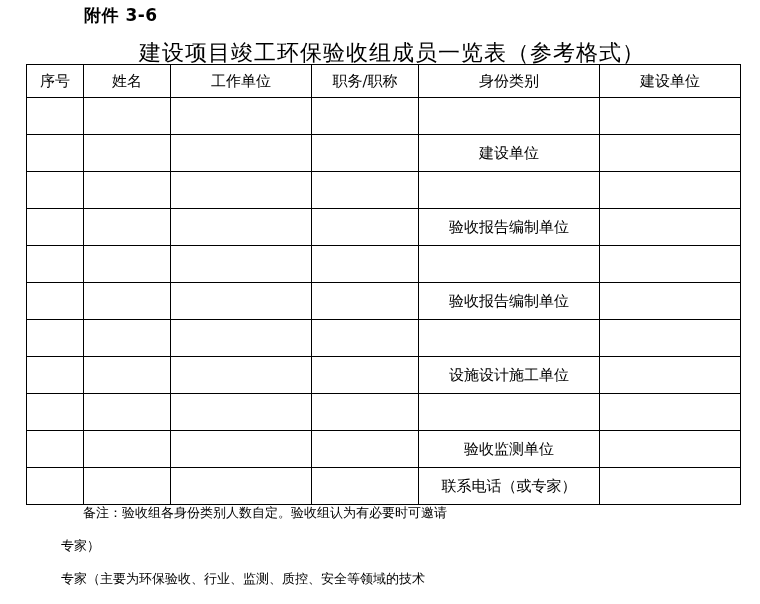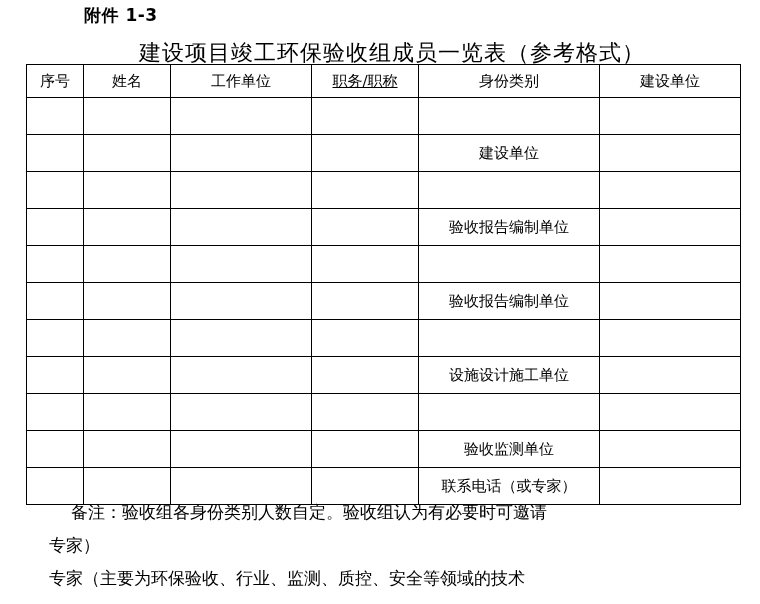--- a/index.html
+++ b/index.html
@@ -62,48 +62,48 @@
   }
   table.member-table thead th {
     height: 32px;
   }
   table.member-table tbody td {
     height: 36px;
   }
   .col-seq { width: 56px; }
   .col-name { width: 86px; }
   .col-unit { width: 140px; }
-  .col-title { width: 106px; text-decoration: underline; }
+  .col-title { width: 106px; }
   .col-category { width: 180px; }
   .col-phone { width: 140px; }
 
   .note {
     position: absolute;
-    left: 71px;
+    left: 83px;
     top: 496px;
     width: 650px;
     font-family: "DejaVu Serif", "Liberation Serif", serif;
-    font-size: 17px;
+    font-size: 13px;
     line-height: 33px;
     text-align: left;
   }
   .note .line {
     display: block;
     white-space: nowrap;
   }
   .note .line.hang {
     margin-left: -22px;
   }
 </style>
 </head>
 <body>
 
 <div class="page">
 
-  <div class="attachment-label">附件 1-3</div>
+  <div class="attachment-label">附件 3-6</div>
 
   <div class="doc-title">建设项目竣工环保验收组成员一览表（参考格式）</div>
 
   <table class="member-table">
     <thead>
       <tr>
         <th class="col-seq">序号</th>
         <th class="col-name">姓名</th>
         <th class="col-unit">工作单位</th>
         <th class="col-title">职务/职称</th>

